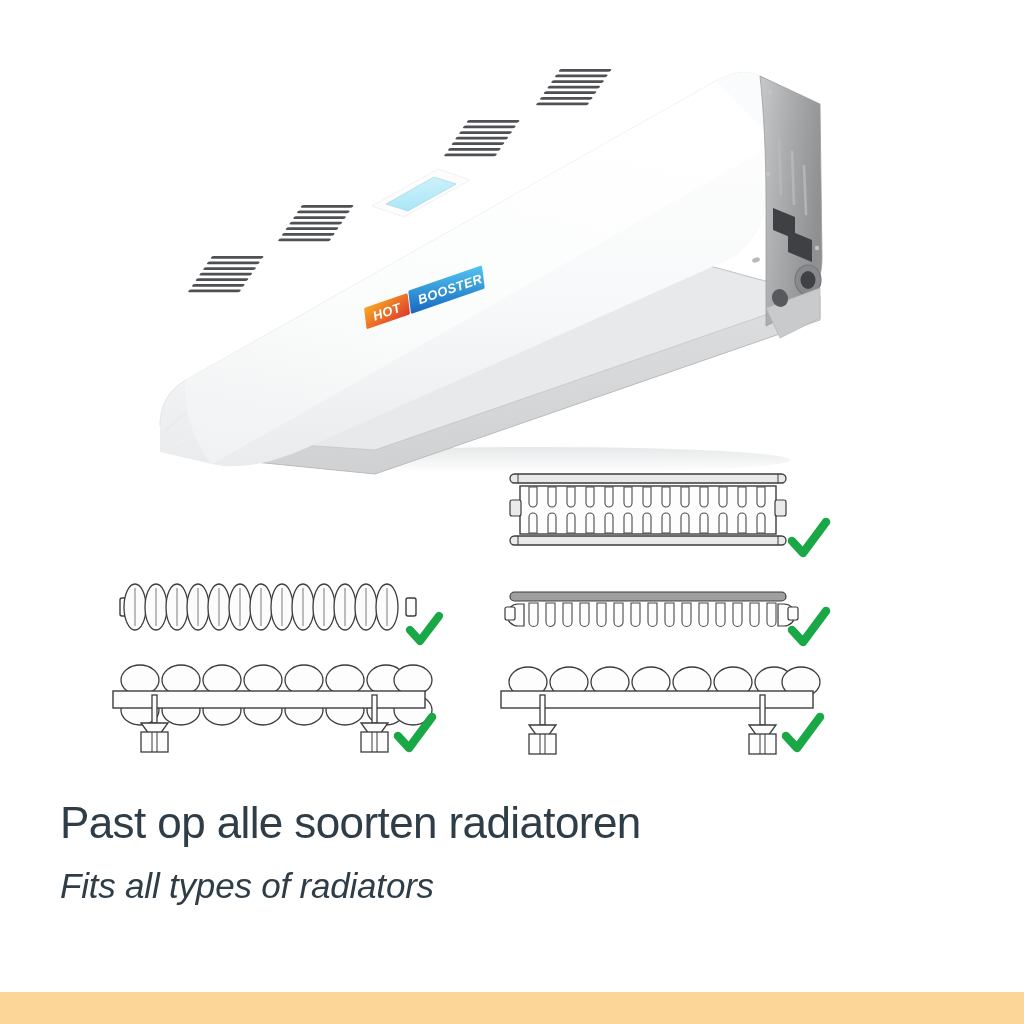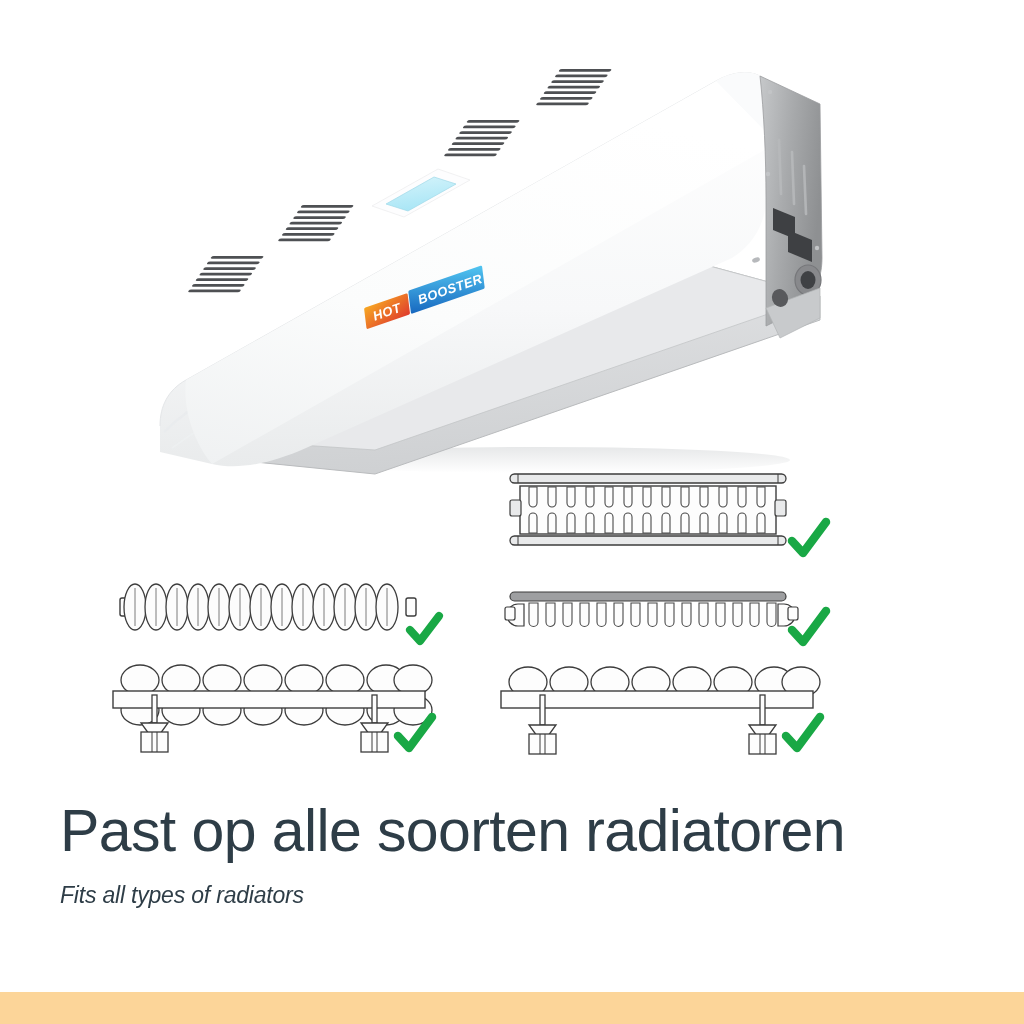--- a/index.html
+++ b/index.html
@@ -20,27 +20,27 @@
   .d-col-left{left:108px;}
   .d-col-right{left:496px;}
   .d-r1{top:462px;}
   .d-r2{top:566px;}
   .d-r3{top:578px;}
   .d-r4{top:662px;}
 
   
   .textblock{position:absolute;left:60px;top:800px;width:920px;}
   .headline{
-    font-size:59px;line-height:1.06;color:#2E3D47;
+    font-size:44px;line-height:1.06;color:#2E3D47;
     font-weight:400;letter-spacing:-0.6px;white-space:nowrap;
     font-family:"Liberation Sans", sans-serif;
   }
   .subtitle{
     margin-top:20px;
-    font-size:23px;line-height:1.1;color:#2E3D47;
+    font-size:35px;line-height:1.1;color:#2E3D47;
     font-style:italic;font-weight:400;letter-spacing:-0.2px;white-space:nowrap;
     font-family:"Liberation Sans", sans-serif;
   }
 
   
   .accentband{position:absolute;left:0;bottom:0;width:1024px;height:32px;background:#FCD599;}
 </style>
 </head>
 <body>
 

